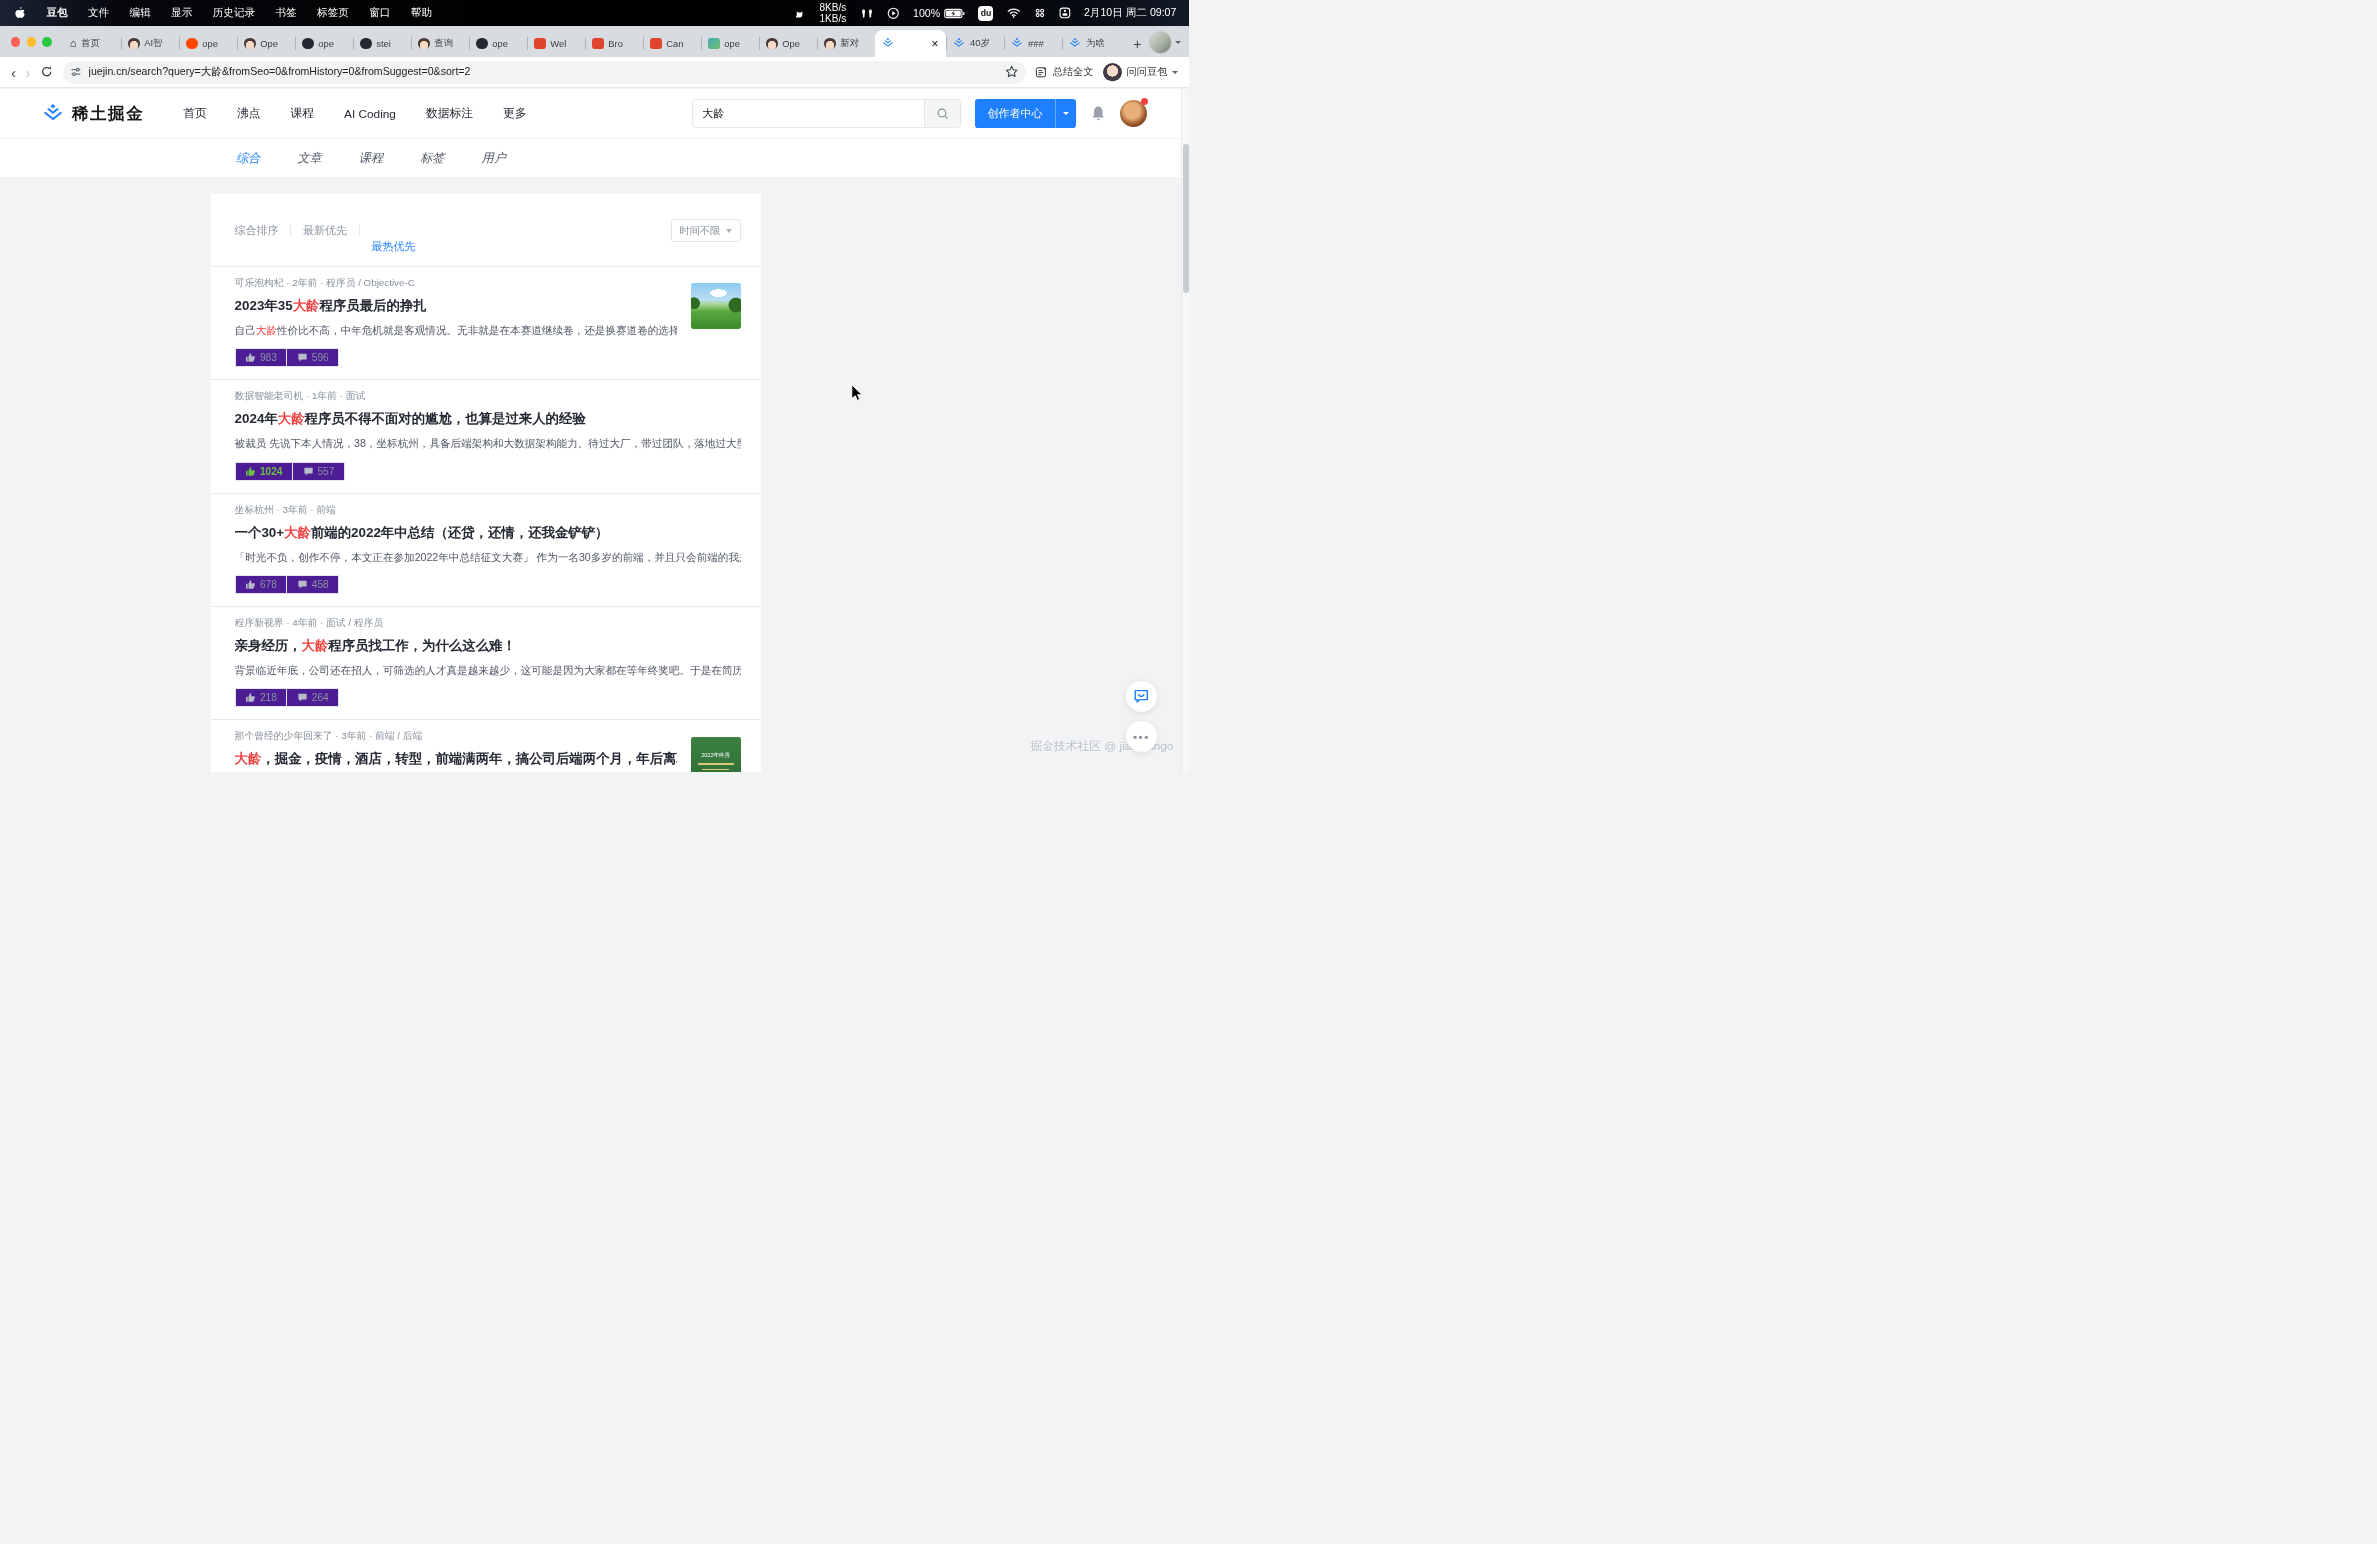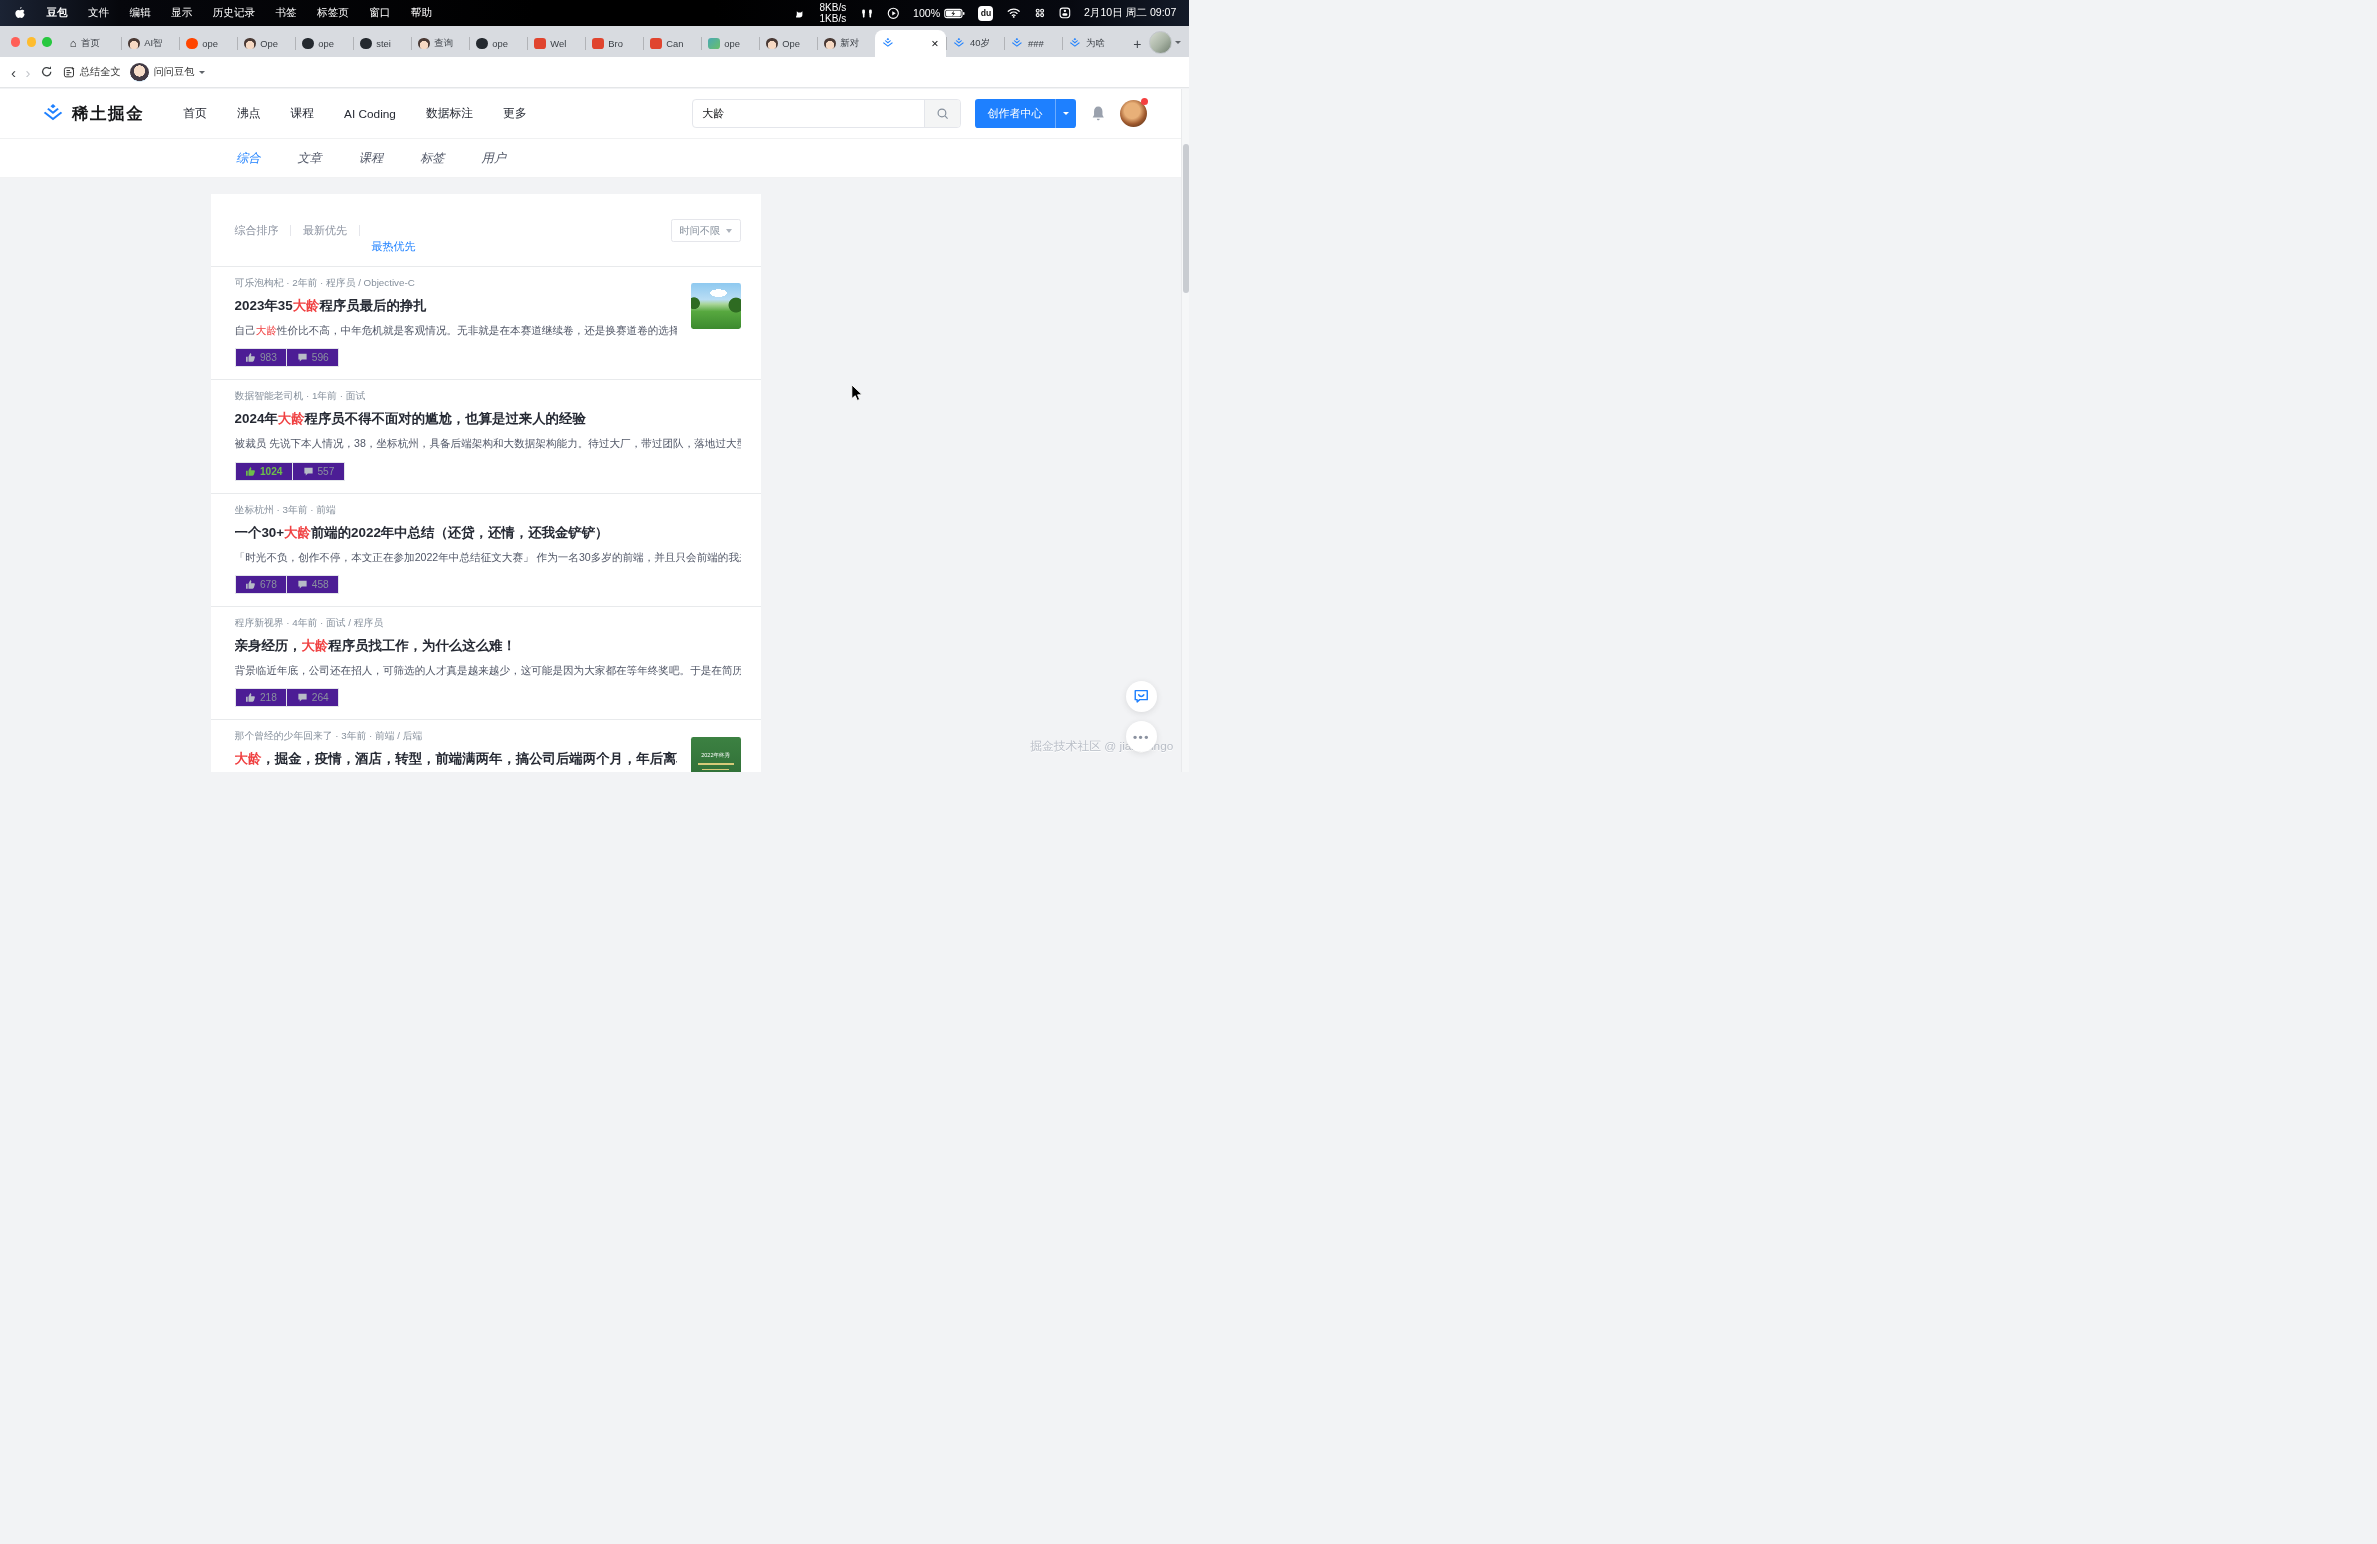--- a/index.html
+++ b/index.html
@@ -402,20 +402,38 @@
 
 <div class="urlbar">
   <span class="nav-arrow">‹</span>
   <span class="nav-arrow disabled">›</span>
   <span class="reload">
     <svg viewBox="0 0 18 18" width="13.4" height="13.4">
         <path d="M14.5 9a5.5 5.5 0 1 1-1.8-4.1" fill="none" stroke="#3c4043" stroke-width="1.7"></path>
         <path d="M14.8 1.8v3.6h-3.6z" fill="#3c4043"></path>
       </svg>
   </span>
+  <div class="url-pill">
+    <span style="display:flex;">
+      <svg viewBox="0 0 16 16" width="11.8" height="11.8">
+          <g stroke="#5f6368" stroke-width="1.5" fill="none">
+            <line x1="2" y1="5" x2="14" y2="5"></line>
+            <line x1="2" y1="11" x2="14" y2="11"></line>
+            <circle cx="10.5" cy="5" r="1.8" fill="#fff"></circle>
+            <circle cx="5.5" cy="11" r="1.8" fill="#fff"></circle>
+          </g>
+        </svg>
+    </span>
+    <span class="url-text">juejin.cn/search?query=大龄&amp;fromSeo=0&amp;fromHistory=0&amp;fromSuggest=0&amp;sort=2</span>
+    <span class="star">
+      <svg viewBox="0 0 18 18" width="13.4" height="13.4">
+          <path d="M9 1.8l2.2 4.5 5 .7-3.6 3.5.9 4.9L9 13.1l-4.5 2.3.9-4.9L1.8 7l5-.7z" fill="none" stroke="#3c4043" stroke-width="1.4" stroke-linejoin="round"></path>
+        </svg>
+    </span>
+  </div>
   <span class="bar-action">
     <svg viewBox="0 0 18 18" width="12.6" height="12.6">
         <g fill="none" stroke="#333" stroke-width="1.4">
           <rect x="2" y="2.5" width="13" height="13" rx="2.5"></rect>
           <line x1="5" y1="6.5" x2="10" y2="6.5"></line>
           <line x1="5" y1="9.5" x2="12" y2="9.5"></line>
           <line x1="5" y1="12.5" x2="9" y2="12.5"></line>
         </g>
         <path d="M14 1l.7 1.8L16.5 3.5l-1.8.7L14 6l-.7-1.8-1.8-.7 1.8-.7z" fill="#333"></path>
       </svg>

